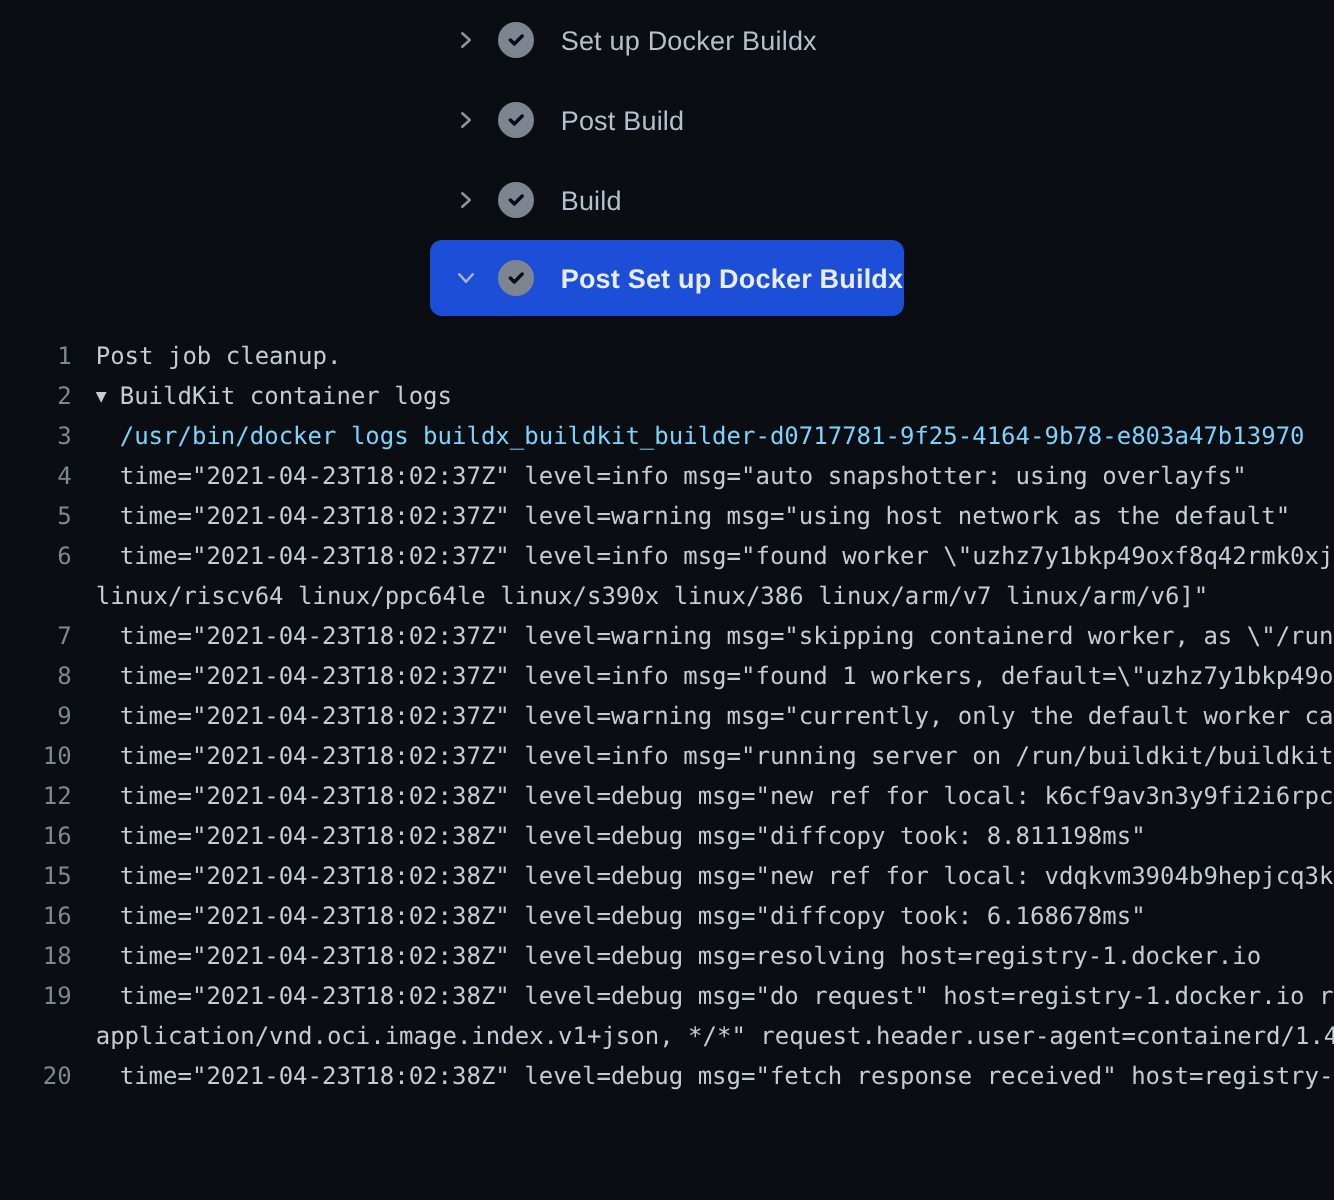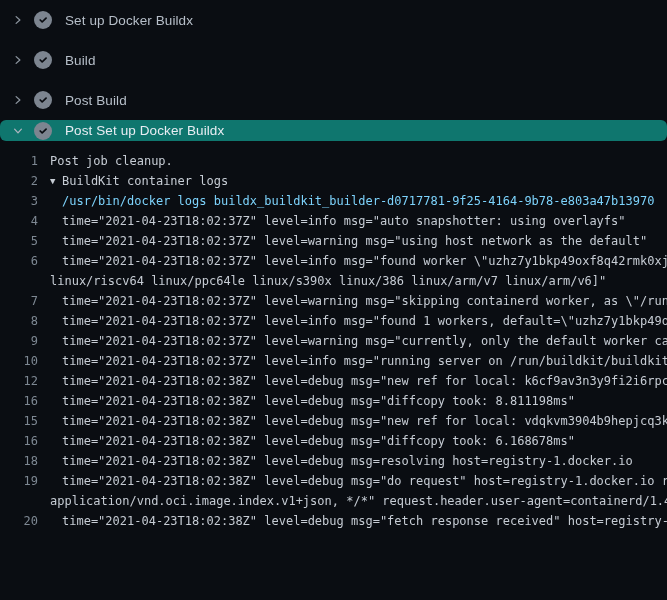--- a/index.html
+++ b/index.html
@@ -2,39 +2,40 @@
 <html><head>
 <meta charset="utf-8">
 <style>
   * { margin:0; padding:0; box-sizing:border-box; }
   html,body { width:667px; height:600px; overflow:hidden; }
   body {
     background:#0a0d12;
     font-family:"Liberation Sans", sans-serif;
     -webkit-font-smoothing:antialiased;
   }
-  .app { width:667px; height:600px; overflow:hidden; display:flex; flex-direction:column; }
+  .app { width:667px; height:600px; overflow:hidden; display:flex; flex-direction:column;align-items:center; }
 
   
   .steps { flex:0 0 auto; }
   .step {
     height:40px;
     display:flex; align-items:center;
     padding-left:10px;
     cursor:pointer;
   }
   .step .chev-box { width:16px; height:16px; display:flex; align-items:center; justify-content:center; margin-right:8px; flex:0 0 16px; }
   .step .chev { display:block; transition:transform .1s; }
   .step .chev path { stroke:#8b949e; }
   .step .check { margin-right:13px; flex:0 0 18px; display:block; }
   .step .label { font-size:13.5px; color:#b7bfc9; letter-spacing:.1px; }
   .step.expanded {
-    height:21px;
-    background:#0f766e;
+    height:38px;
+    background:#1d4ed8;
     border-radius:6px;
+    font-weight:bold;
   }
   .step.expanded .chev { transform:rotate(90deg); }
   .step.expanded .chev path { stroke:#adb5bf; }
   .step.expanded .label { color:#e8edf3; }
 
   
   .log {
     flex:1 1 auto;
     background:#0a0d12;
     padding-top:10px;
@@ -84,34 +85,34 @@
   <div class="step">
     <span class="chev-box">
       <svg class="chev" width="12" height="12" viewBox="0 0 16 16">
         <path d="M5.5 3.5 L10.5 8 L5.5 12.5" fill="none" stroke-width="1.7" stroke-linecap="round" stroke-linejoin="round"></path>
       </svg>
     </span>
     <svg class="check" width="18" height="18" viewBox="0 0 16 16">
       <circle cx="8" cy="8" r="8" fill="#7d8590"></circle>
       <path d="M11.28 5.72a.75.75 0 0 1 0 1.06l-3.5 3.5a.75.75 0 0 1-1.06 0l-1.75-1.75a.75.75 0 1 1 1.06-1.06l1.22 1.22 2.97-2.97a.75.75 0 0 1 1.06 0z" fill="#0a0d12"></path>
     </svg>
+    <span class="label">Post Build</span>
+  </div>
+
+  <div class="step">
+    <span class="chev-box">
+      <svg class="chev" width="12" height="12" viewBox="0 0 16 16">
+        <path d="M5.5 3.5 L10.5 8 L5.5 12.5" fill="none" stroke-width="1.7" stroke-linecap="round" stroke-linejoin="round"></path>
+      </svg>
+    </span>
+    <svg class="check" width="18" height="18" viewBox="0 0 16 16">
+      <circle cx="8" cy="8" r="8" fill="#7d8590"></circle>
+      <path d="M11.28 5.72a.75.75 0 0 1 0 1.06l-3.5 3.5a.75.75 0 0 1-1.06 0l-1.75-1.75a.75.75 0 1 1 1.06-1.06l1.22 1.22 2.97-2.97a.75.75 0 0 1 1.06 0z" fill="#0a0d12"></path>
+    </svg>
     <span class="label">Build</span>
-  </div>
-
-  <div class="step">
-    <span class="chev-box">
-      <svg class="chev" width="12" height="12" viewBox="0 0 16 16">
-        <path d="M5.5 3.5 L10.5 8 L5.5 12.5" fill="none" stroke-width="1.7" stroke-linecap="round" stroke-linejoin="round"></path>
-      </svg>
-    </span>
-    <svg class="check" width="18" height="18" viewBox="0 0 16 16">
-      <circle cx="8" cy="8" r="8" fill="#7d8590"></circle>
-      <path d="M11.28 5.72a.75.75 0 0 1 0 1.06l-3.5 3.5a.75.75 0 0 1-1.06 0l-1.75-1.75a.75.75 0 1 1 1.06-1.06l1.22 1.22 2.97-2.97a.75.75 0 0 1 1.06 0z" fill="#0a0d12"></path>
-    </svg>
-    <span class="label">Post Build</span>
   </div>
 
   <div class="step expanded">
     <span class="chev-box">
       <svg class="chev" width="12" height="12" viewBox="0 0 16 16">
         <path d="M5.5 3.5 L10.5 8 L5.5 12.5" fill="none" stroke-width="1.7" stroke-linecap="round" stroke-linejoin="round"></path>
       </svg>
     </span>
     <svg class="check" width="18" height="18" viewBox="0 0 16 16">
       <circle cx="8" cy="8" r="8" fill="#7d8590"></circle>

